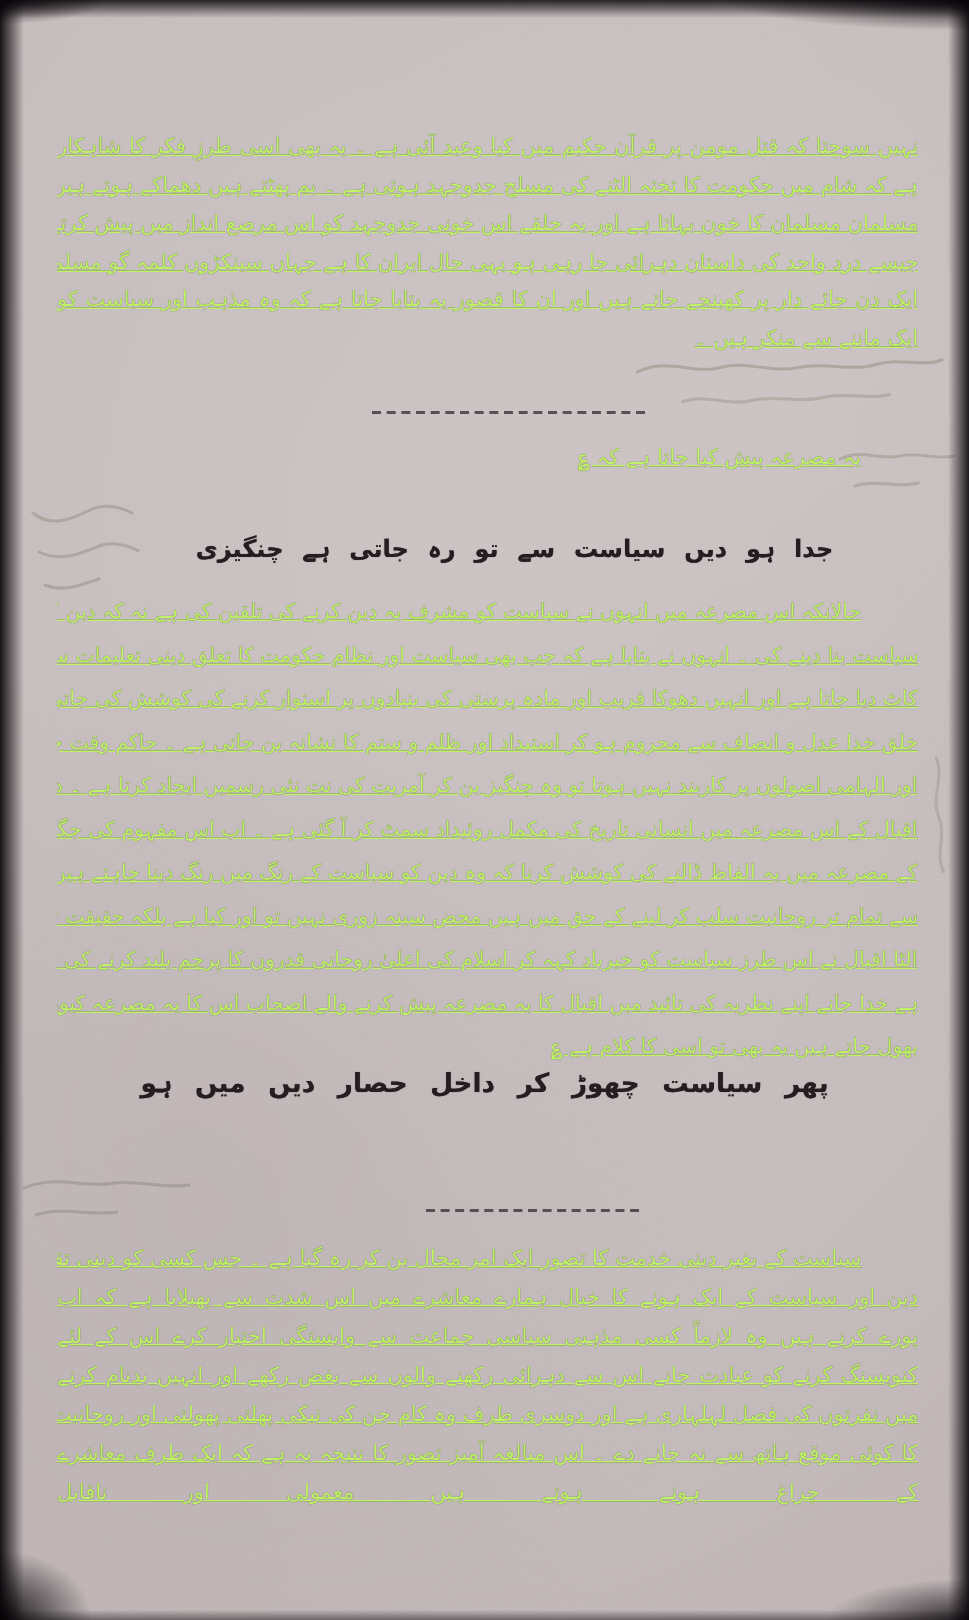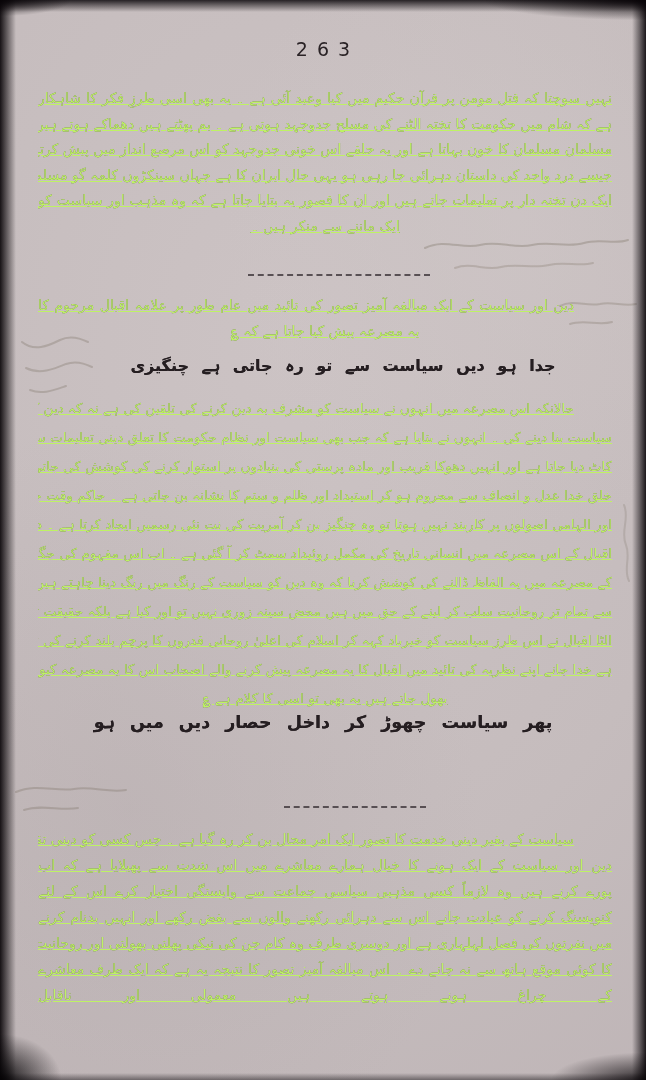--- a/index.html
+++ b/index.html
@@ -26,21 +26,21 @@
   }
   .para {
     position:absolute; left:38px; right:34px;
     direction:rtl; color:#bef264; font-size:14px;
     overflow:hidden;
     text-shadow:0 0 0.5px rgba(41,34,37,0.8);
     text-decoration:underline;
   }
   .para .line { white-space:nowrap; overflow:hidden; }
   .para .line.just { text-align:justify; text-align-last:justify; }
-  .para .line.last { text-align:center; }
+  .para .line.last { text-align:right; }
   .indent .line:first-child { padding-right:38px; }
   .p1 { top:86px;  line-height:25.5px; }
   .p2 { top:292px; line-height:26px; }
   .p3 { top:394px; line-height:29px; font-size:13.6px; }
   .p4 { top:826px; line-height:26px; }
   .verse {
     position:absolute; left:0; width:100%;
     direction:rtl; text-align:center; color:#251e21;
     font-weight:bold; word-spacing:7px;
     text-shadow:0 0 0.5px rgba(37,30,33,0.9);
@@ -61,35 +61,33 @@
   .corner-tl { top:0; left:0;  width:70px;  height:16px; background:radial-gradient(ellipse at top left,     rgba(8,4,7,0.9),  rgba(8,4,7,0) 72%); }
   .corner-bl { bottom:0; left:0;  width:64px; height:48px; background:radial-gradient(ellipse at bottom left,  rgba(5,3,5,0.95), rgba(5,3,5,0) 68%); }
   .corner-br { bottom:0; right:0; width:96px; height:28px; background:radial-gradient(ellipse at bottom right, rgba(8,4,7,0.8),  rgba(8,4,7,0) 70%); }
 </style>
 </head>
 <body>
 
 <div class="scan">
   <div class="paper"></div>
 
-  <div class="page-number">263</div>
 
   <div class="para p1">
       <div class="line just">نہیں سوچتا کہ قتل مومن پر قرآن حکیم میں کیا وعید آئی ہے ۔ یہ بھی اسی طرزِ فکر کا شاہکار</div>
       <div class="line just">ہے کہ شام میں حکومت کا تختہ الٹنے کی مسلح جدوجہد ہوتی ہے ۔ بم پھٹتے ہیں دھماکے ہوتے ہیں ۔</div>
       <div class="line just">مسلمان مسلمان کا خون بہاتا ہے اور یہ حلقے اس خونی جدوجہد کو اس مرصع انداز میں پیش کرتے ہیں</div>
       <div class="line just">جیسے درد واحد کی داستان دہرائی جا رہی ہو یہی حال ایران کا ہے جہاں سینکڑوں کلمہ گو مسلمان</div>
-      <div class="line just">ایک دن تختہ دار پر تعلیمات جاتے ہیں اور ان کا قصور یہ بتایا جاتا ہے کہ وہ مذہب اور سیاست کو</div>
+      <div class="line just">ایک دن جائے دار پر کھینچے جاتے ہیں اور ان کا قصور یہ بتایا جاتا ہے کہ وہ مذہب اور سیاست کو</div>
       <div class="line last">ایک ماننے سے منکر ہیں ۔</div>
     </div>
 
   <div class="divider d1"></div>
 
   <div class="para p2 indent">
-      <div class="line just">دین اور سیاست کے ایک مبالغہ آمیز تصور کی تائید میں عام طور پر علامہ اقبال مرحوم کا</div>
       <div class="line last">یہ مصرعہ پیش کیا جاتا ہے کہ ؏</div>
     </div>
 
   <div class="verse v1">جدا ہو دیں سیاست سے تو رہ جاتی ہے چنگیزی</div>
 
   <div class="para p3 indent">
       <div class="line just">حالانکہ اس مصرعہ میں انہوں نے سیاست کو مشرف بہ دین کرنے کی تلقین کی ہے نہ کہ دین کو</div>
       <div class="line just">سیاست بنا دینے کی ۔ انہوں نے بتایا ہے کہ جب بھی سیاست اور نظام حکومت کا تعلق دینی تعلیمات سے</div>
       <div class="line just">کاٹ دیا جاتا ہے اور انہیں دھوکا فریب اور مادہ پرستی کی بنیادوں پر استوار کرنے کی کوشش کی جاتی ہے تو</div>
       <div class="line just">خلق خدا عدل و انصاف سے محروم ہو کر استبداد اور ظلم و ستم کا نشانہ بن جاتی ہے ۔ حاکم وقت جب اسلامی</div>

